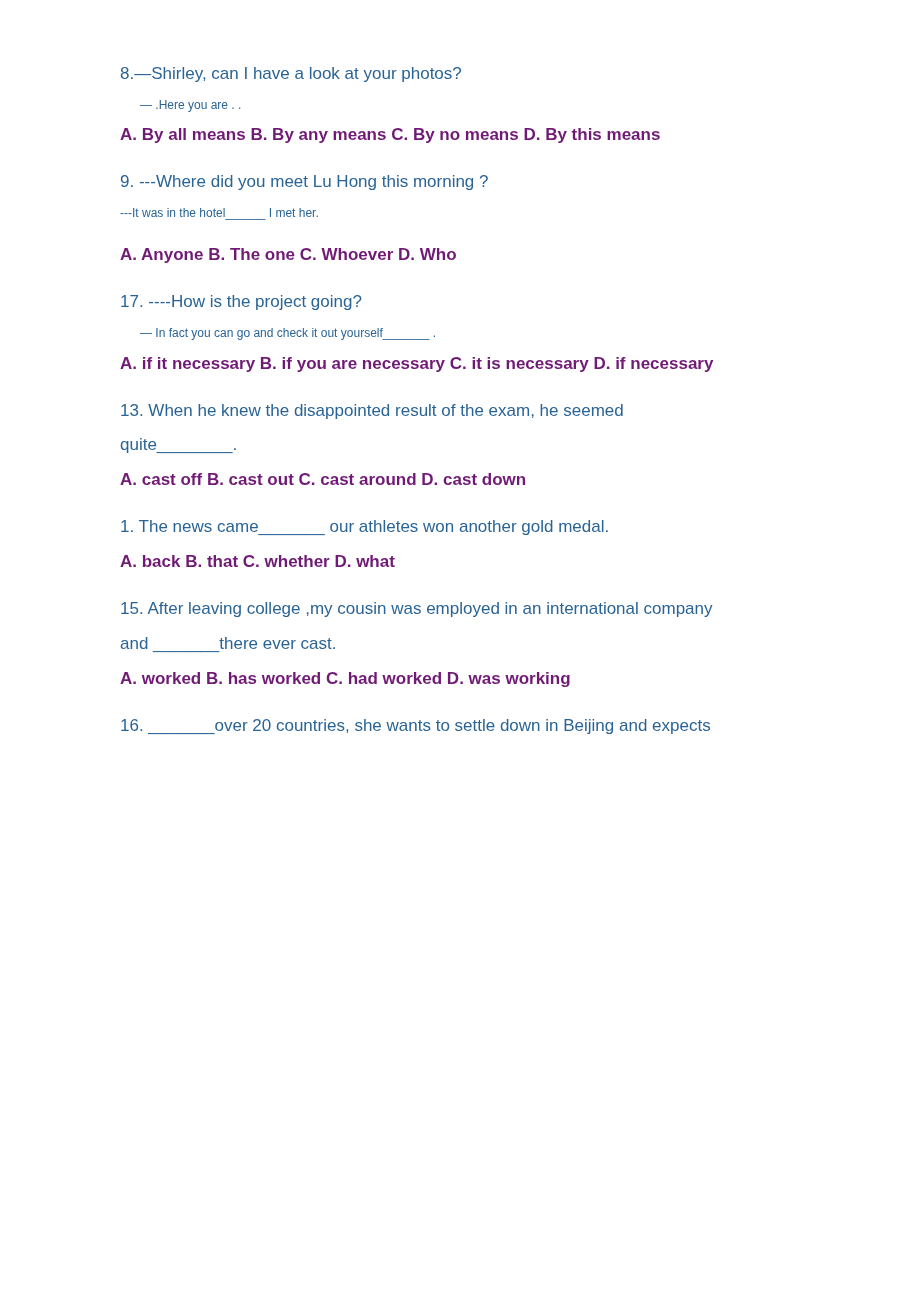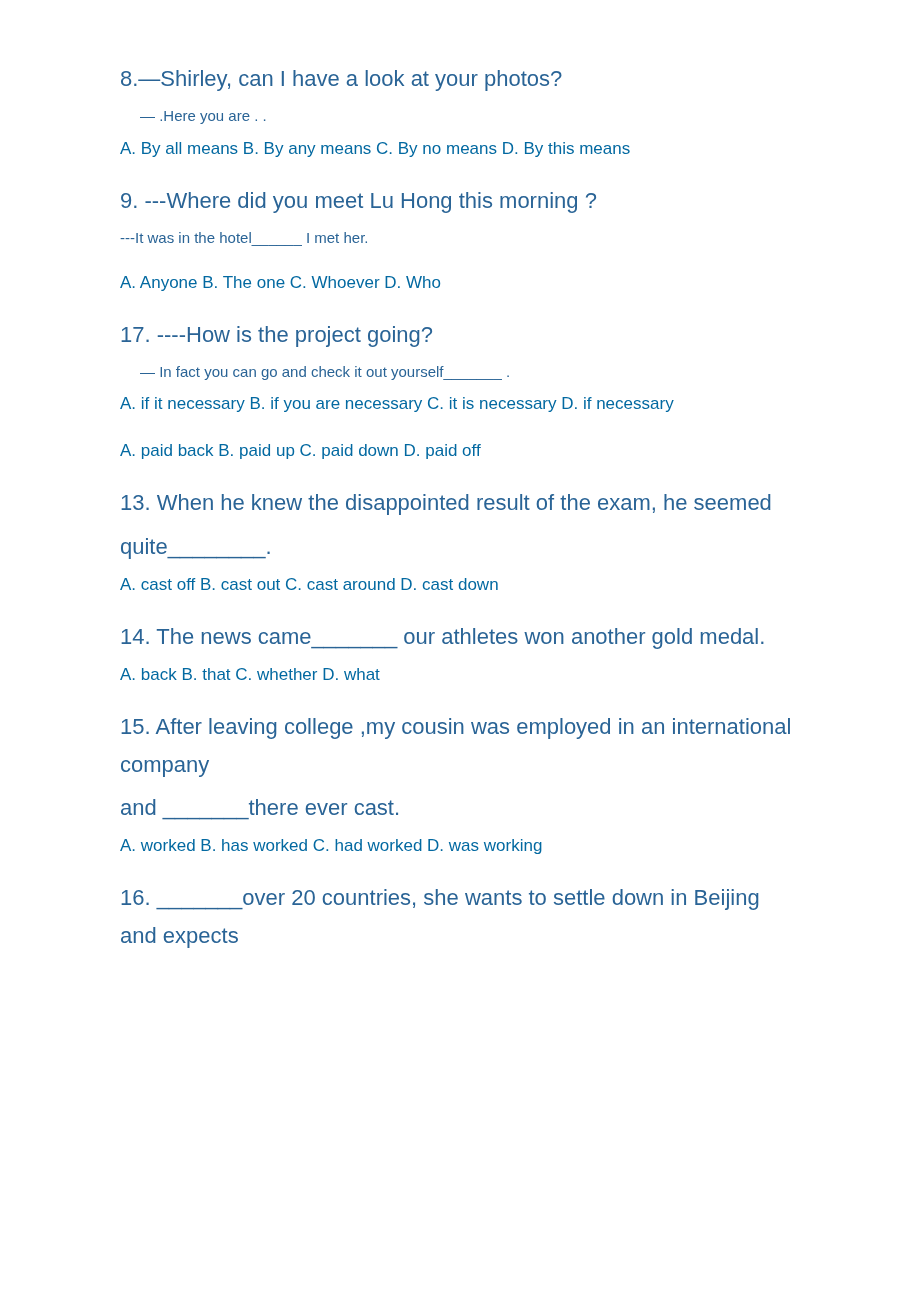--- a/index.html
+++ b/index.html
@@ -13,36 +13,37 @@
       background: #ffffff;
       font-family: Arial, sans-serif;
       color: #2a6496;
       padding: 60px 120px 60px 120px;
       line-height: 1.6;
     }
     .question-block {
       margin-bottom: 18px;
     }
     .question-text {
-      font-size: 22px;
+      font-size: 17px;
       color: #2a6496;
       margin-bottom: 6px;
       line-height: 1.7;
     }
     .answer-line {
-      font-size: 15px;
+      font-size: 12px;
       color: #2a6496;
       margin-bottom: 6px;
       line-height: 1.7;
     }
     .options {
       font-size: 17px;
-      color: #0369a1;
+      color: #701a75;
       margin-bottom: 6px;
       line-height: 1.7;
+      font-weight: bold;
     }
     .indent {
       padding-left: 20px;
     }
   </style>
 </head>
 <body>
 
 <div>
 
@@ -61,31 +62,30 @@
     <div class="options">  A.  Anyone       B.  The one         C.  Whoever      D. Who</div>
   </div>
 
   <div class="question-block">
     <div class="question-text">17. ----How is the project going?</div>
     <div class="answer-line indent">   — In fact you can go and check it out yourself_______ .</div>
     <div class="options">A. if it necessary   B. if you are necessary    C. it is necessary  D. if necessary</div>
   </div>
 
   <div class="question-block">
-    <div class="options">A. paid back        B. paid up              C. paid down     D. paid off</div>
   </div>
 
   <div class="question-block">
     <div class="question-text">13.  When he knew the disappointed result of the exam, he seemed</div>
     <div class="question-text">quite________.</div>
     <div class="options">  A. cast off            B. cast out              C. cast around     D. cast down</div>
   </div>
 
   <div class="question-block">
-    <div class="question-text">14.  The news came_______ our athletes won another gold medal.</div>
+    <div class="question-text">1.  The news came_______ our athletes won another gold medal.</div>
     <div class="options">A. back           B. that              C. whether    D. what</div>
   </div>
 
   <div class="question-block">
     <div class="question-text">15.  After leaving college ,my cousin was employed in an international company</div>
     <div class="question-text">and _______there ever cast.</div>
     <div class="options">A. worked        B. has worked          C. had worked    D. was working</div>
   </div>
 
   <div class="question-block">

